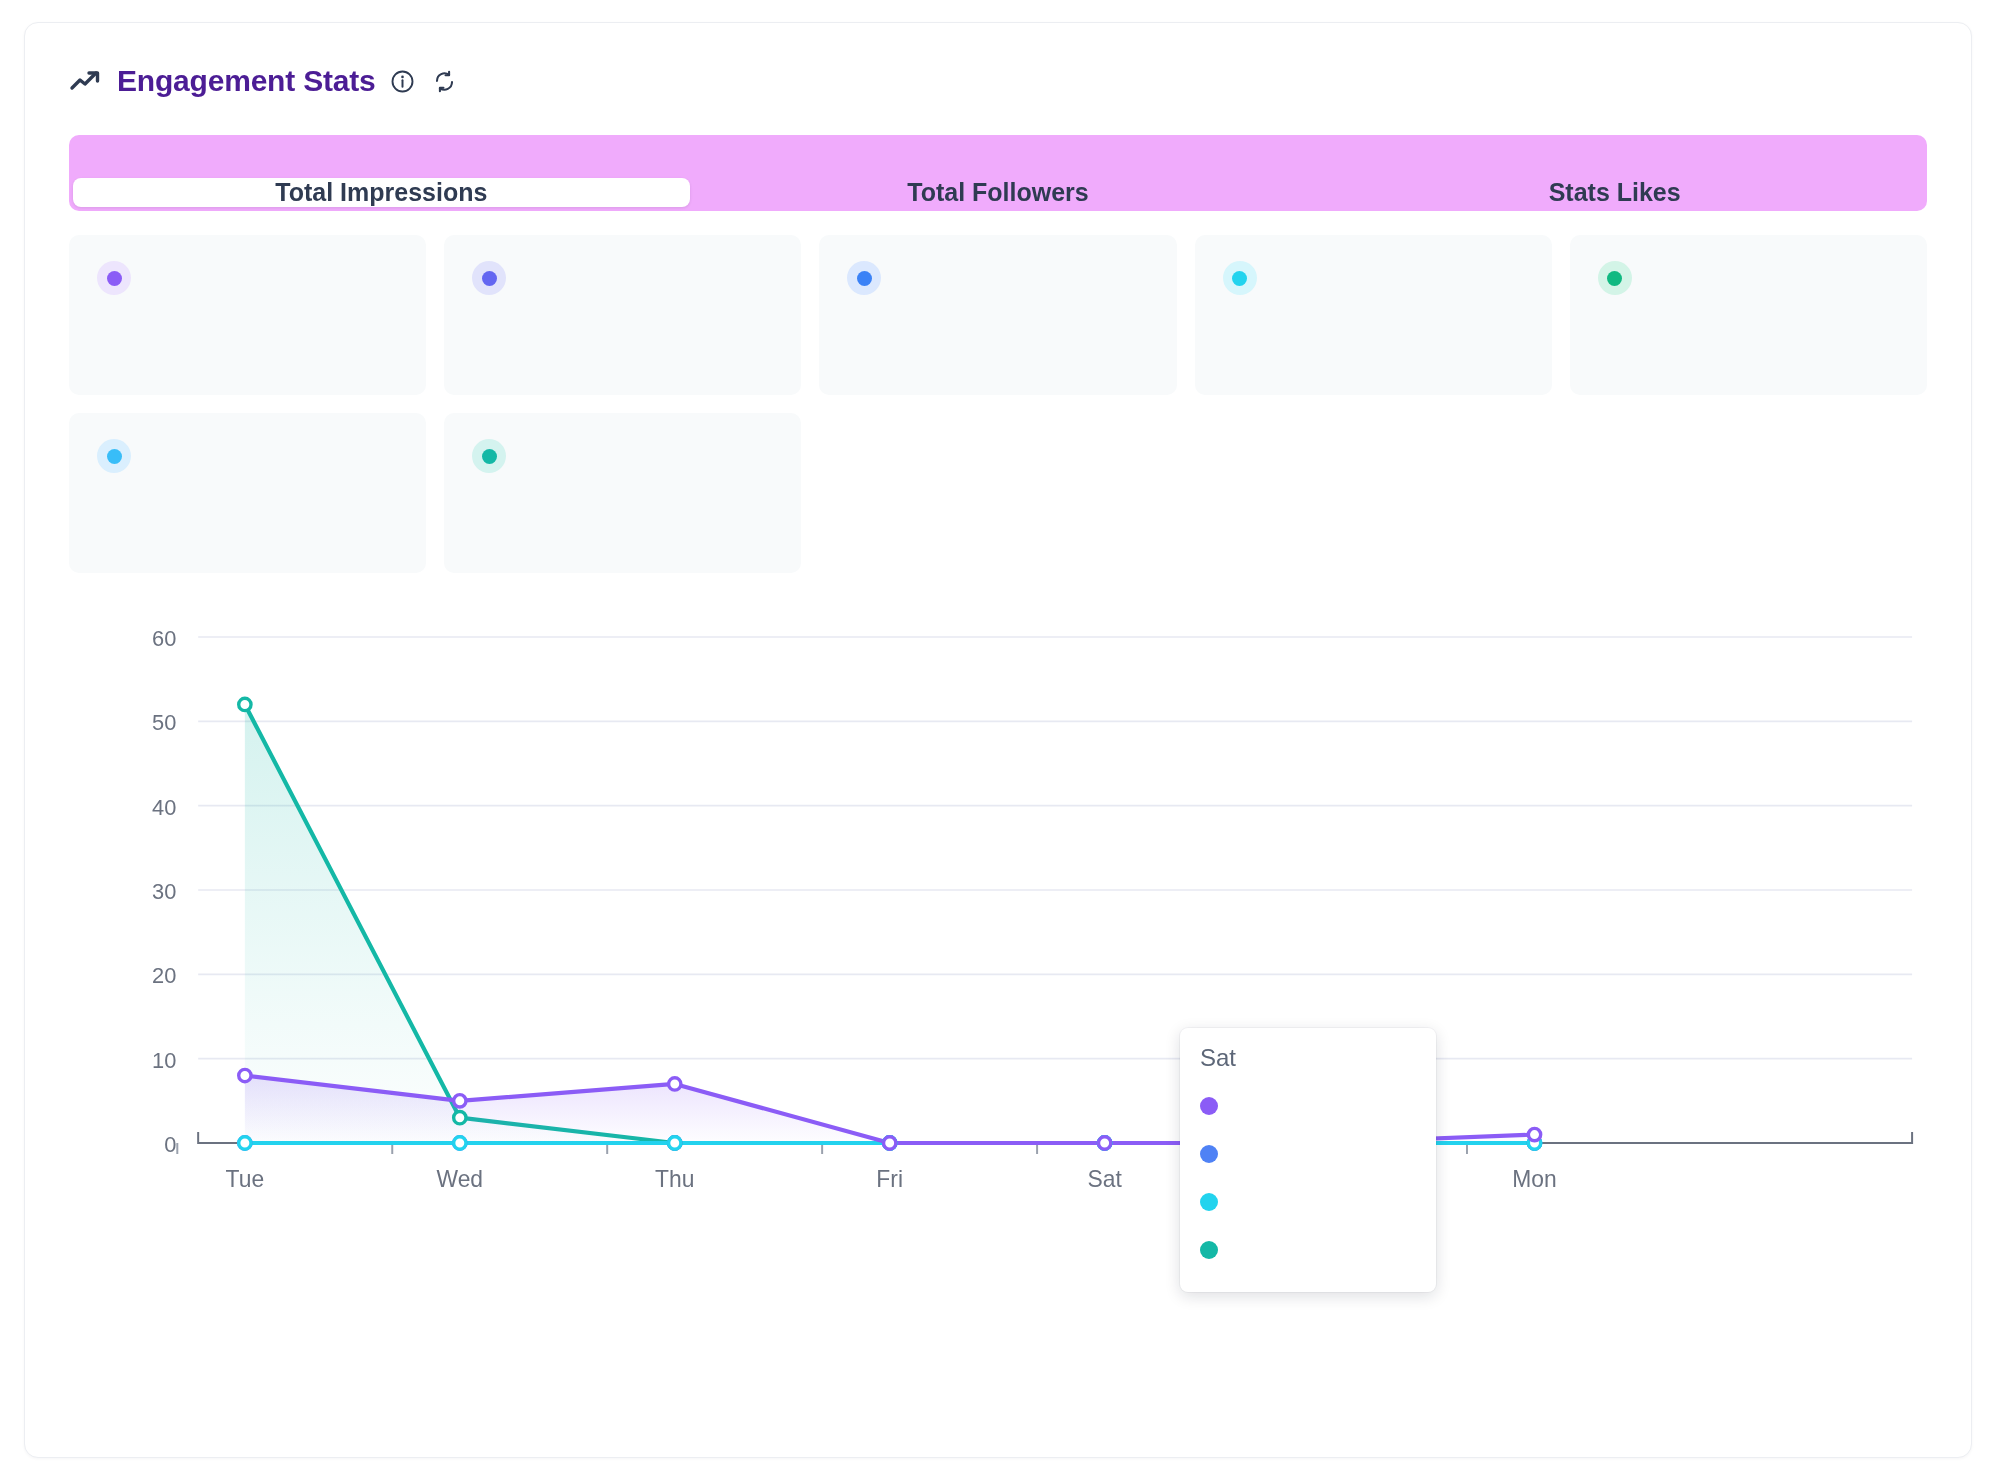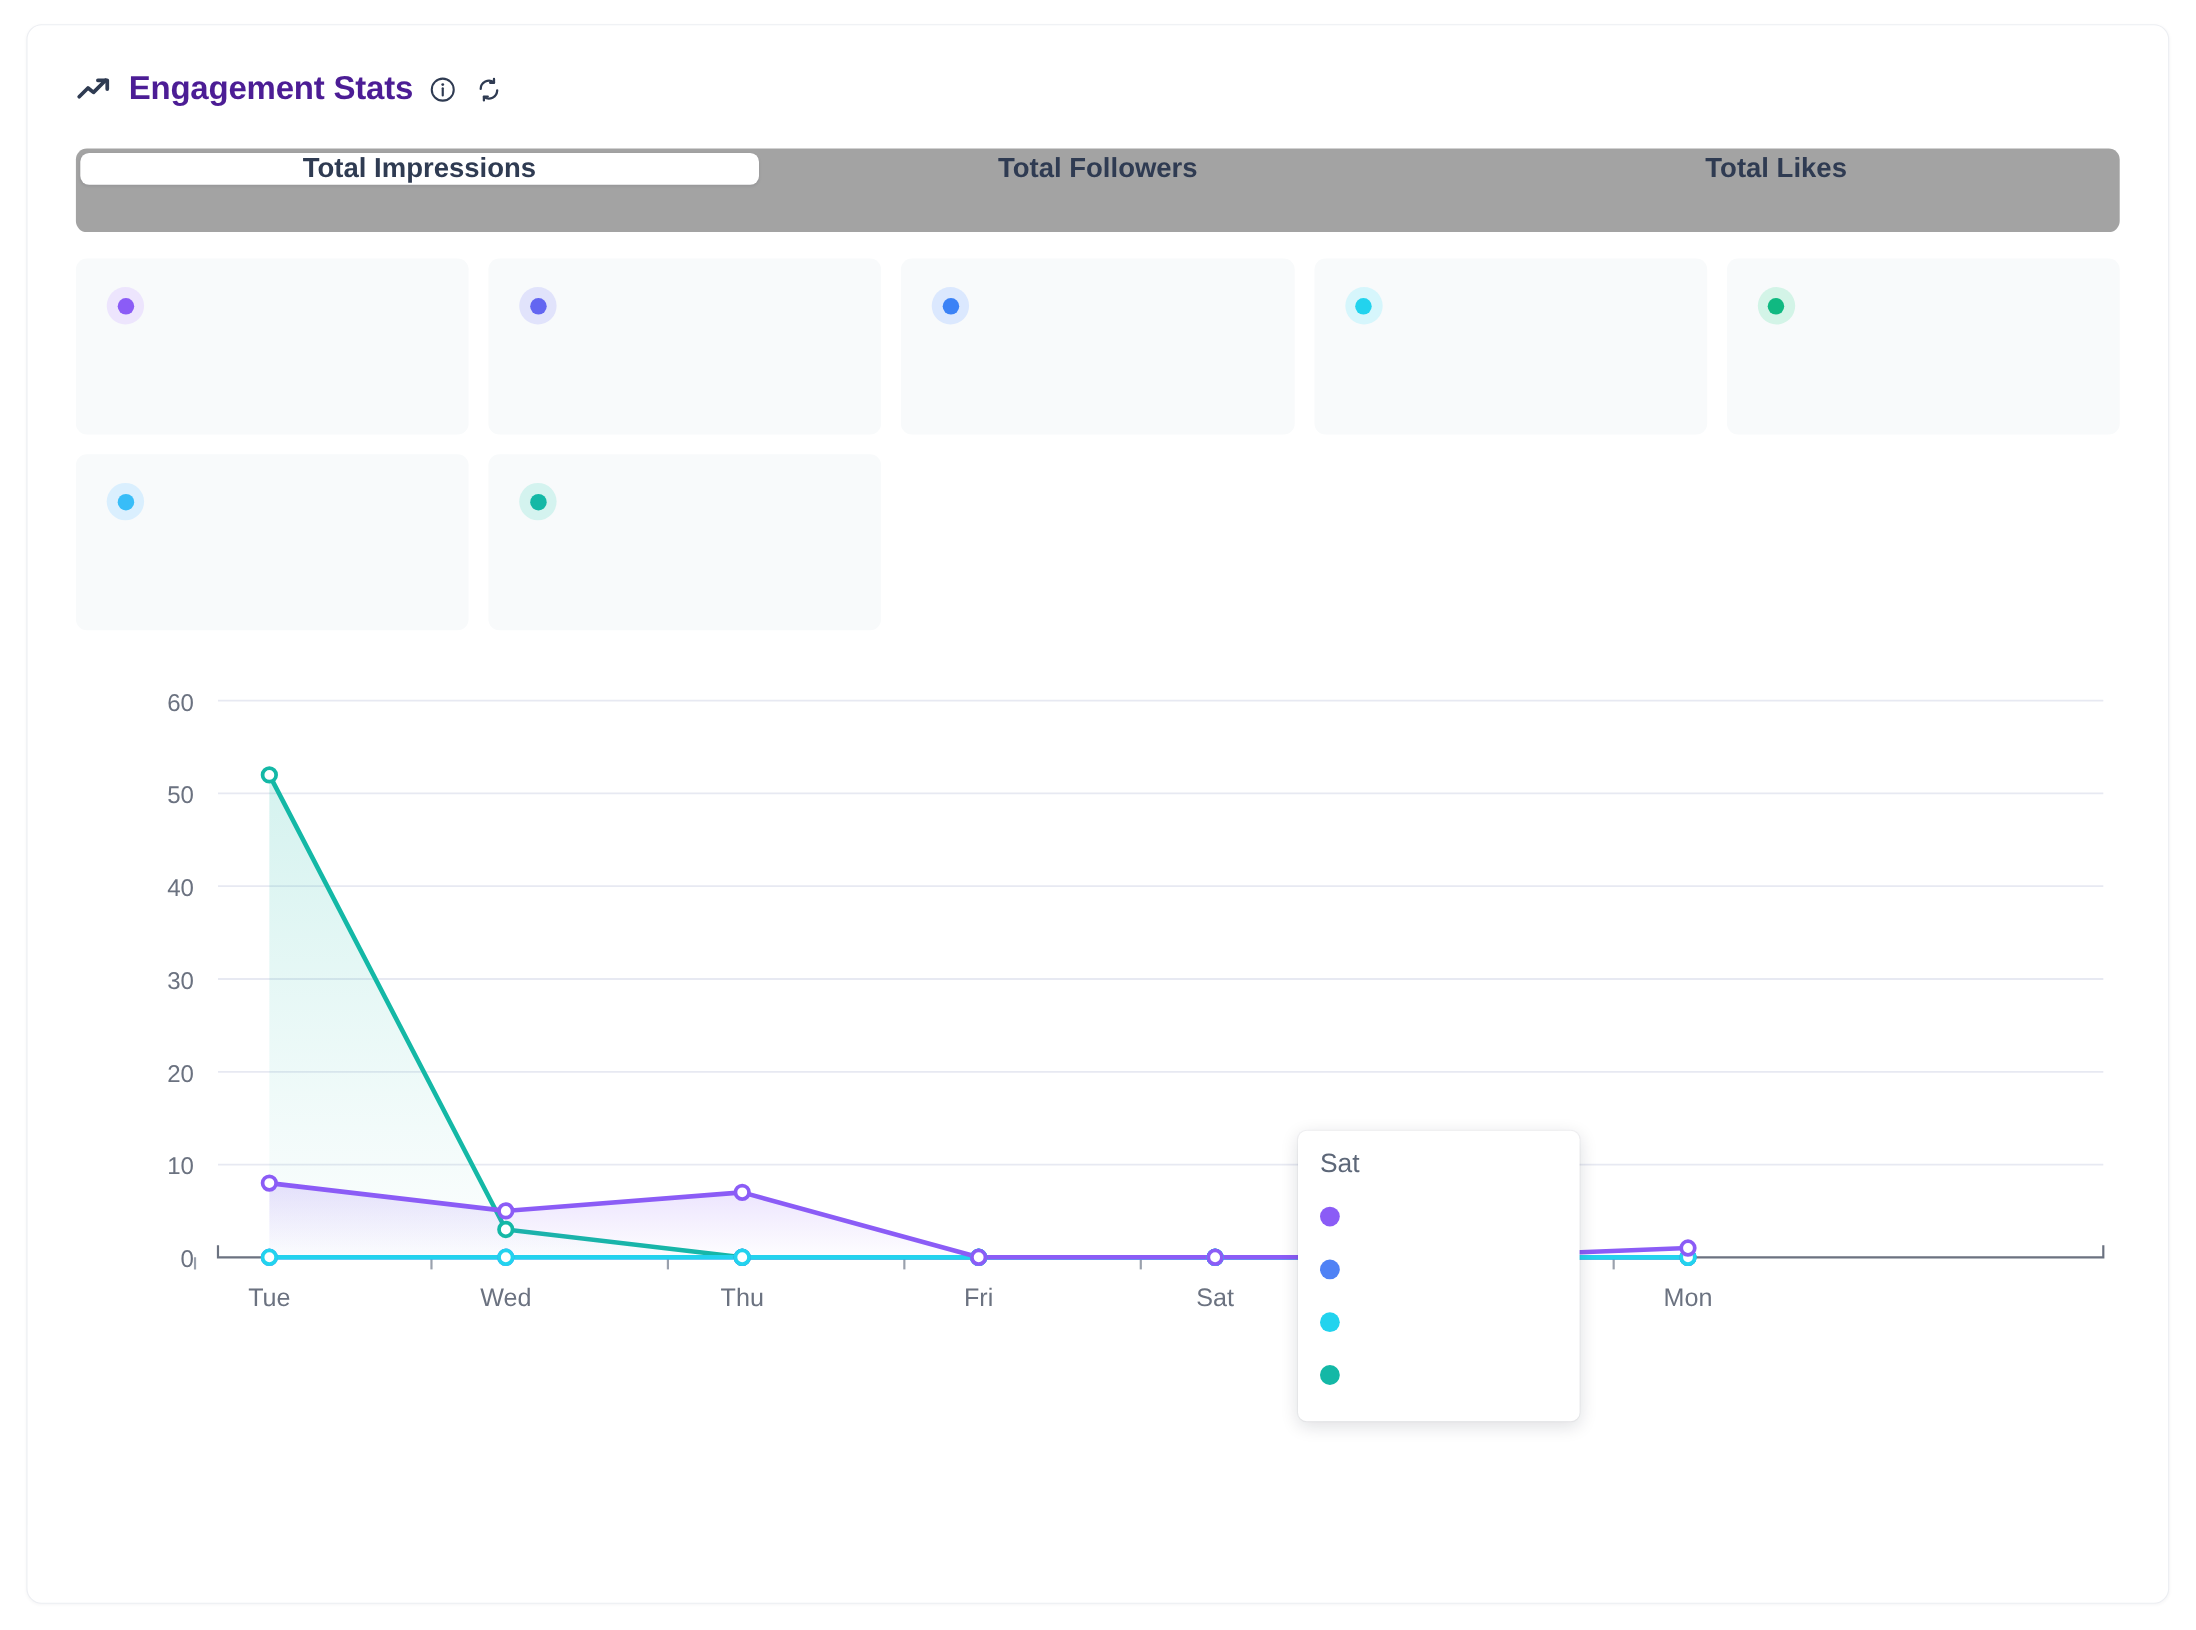--- a/index.html
+++ b/index.html
@@ -40,24 +40,24 @@
     letter-spacing: -0.2px;
     white-space: nowrap;
   }
   .hdr-icon { width: 25px; height: 25px; flex: none; display: block; cursor: pointer; }
   .hdr-icon.gap { margin-left: 3px; }
 
   
   .tabs {
     margin-top: 32px;
     height: 76px;
-    background: #a3a3a3;
+    background: #f0abfc;
     border-radius: 10px;
     display: flex;
-    align-items: flex-start;
+    align-items: flex-end;
     padding: 4px;
   }
   .tab {
     flex: 1 1 0;
     display: flex;
     align-items: center;
     justify-content: center;
     font-size: 25px;
     font-weight: bold;
     color: #2f3b52;
@@ -154,21 +154,21 @@
     </div>
 
     <div class="tabs">
       <div class="tab active">
         <span>Total Impressions</span>
       </div>
       <div class="tab">
         <span>Total Followers</span>
       </div>
       <div class="tab">
-        <span>Total Likes</span>
+        <span>Stats Likes</span>
       </div>
     </div>
 
     <div class="cards" id="cards">
         <div class="card">
           <div class="card-top">
             <span class="halo" style="background:#ede5fd">
               <i style="background:#8b5cf6"></i>
             </span>
             <span class="card-label"></span>

